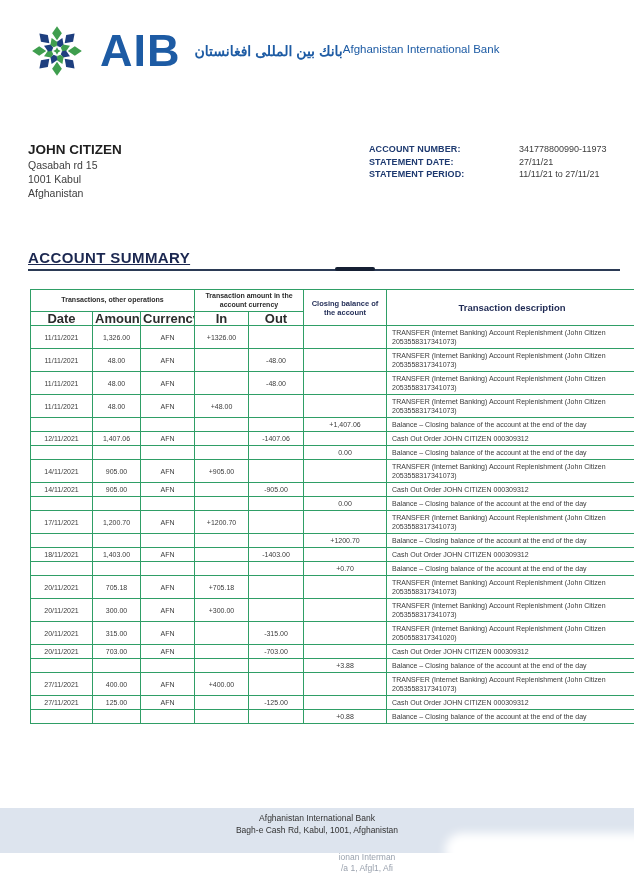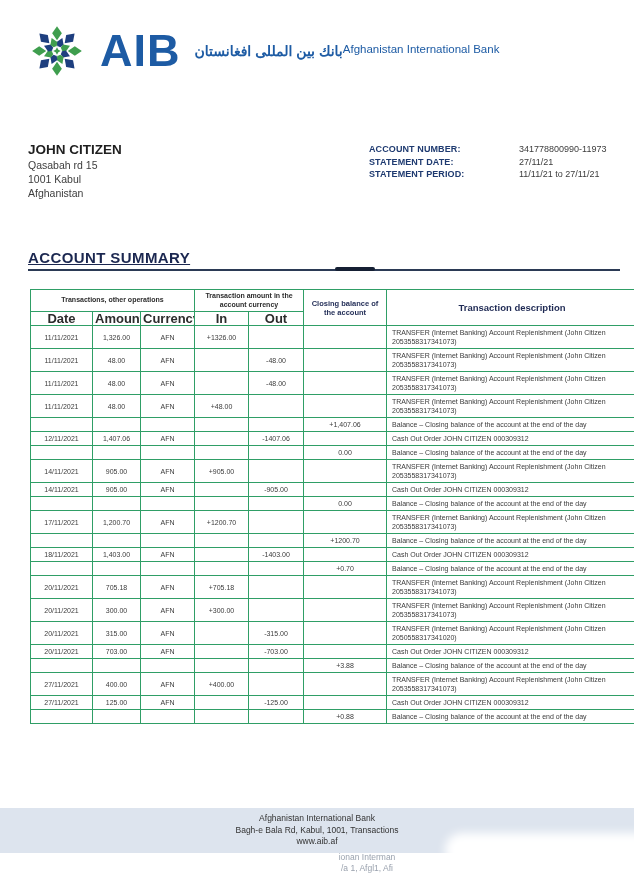--- a/index.html
+++ b/index.html
@@ -329,22 +329,21 @@
       <td></td>
       <td>+0.88</td>
       <td class="desc">Balance – Closing balance of the account at the end of the day</td>
     </tr>
       </tbody>
   </table>
 
   <div class="footer-band">
     <div class="footer-lines">
       <div>Afghanistan International Bank</div>
-      <div>Bagh-e Bala Rd, Kabul, 1001, Transactions</div>
-      <div>www.aib.af</div>
+      <div>Bagh-e Cash Rd, Kabul, 1001, Afghanistan</div>
     </div>
   </div>
   <div class="white-smear"></div>
   <div class="footer-ghost">
     <div>ionan Interman</div>
     <div>/a 1, Afgl1, Afi</div>
   </div>
 
 </div>
 

